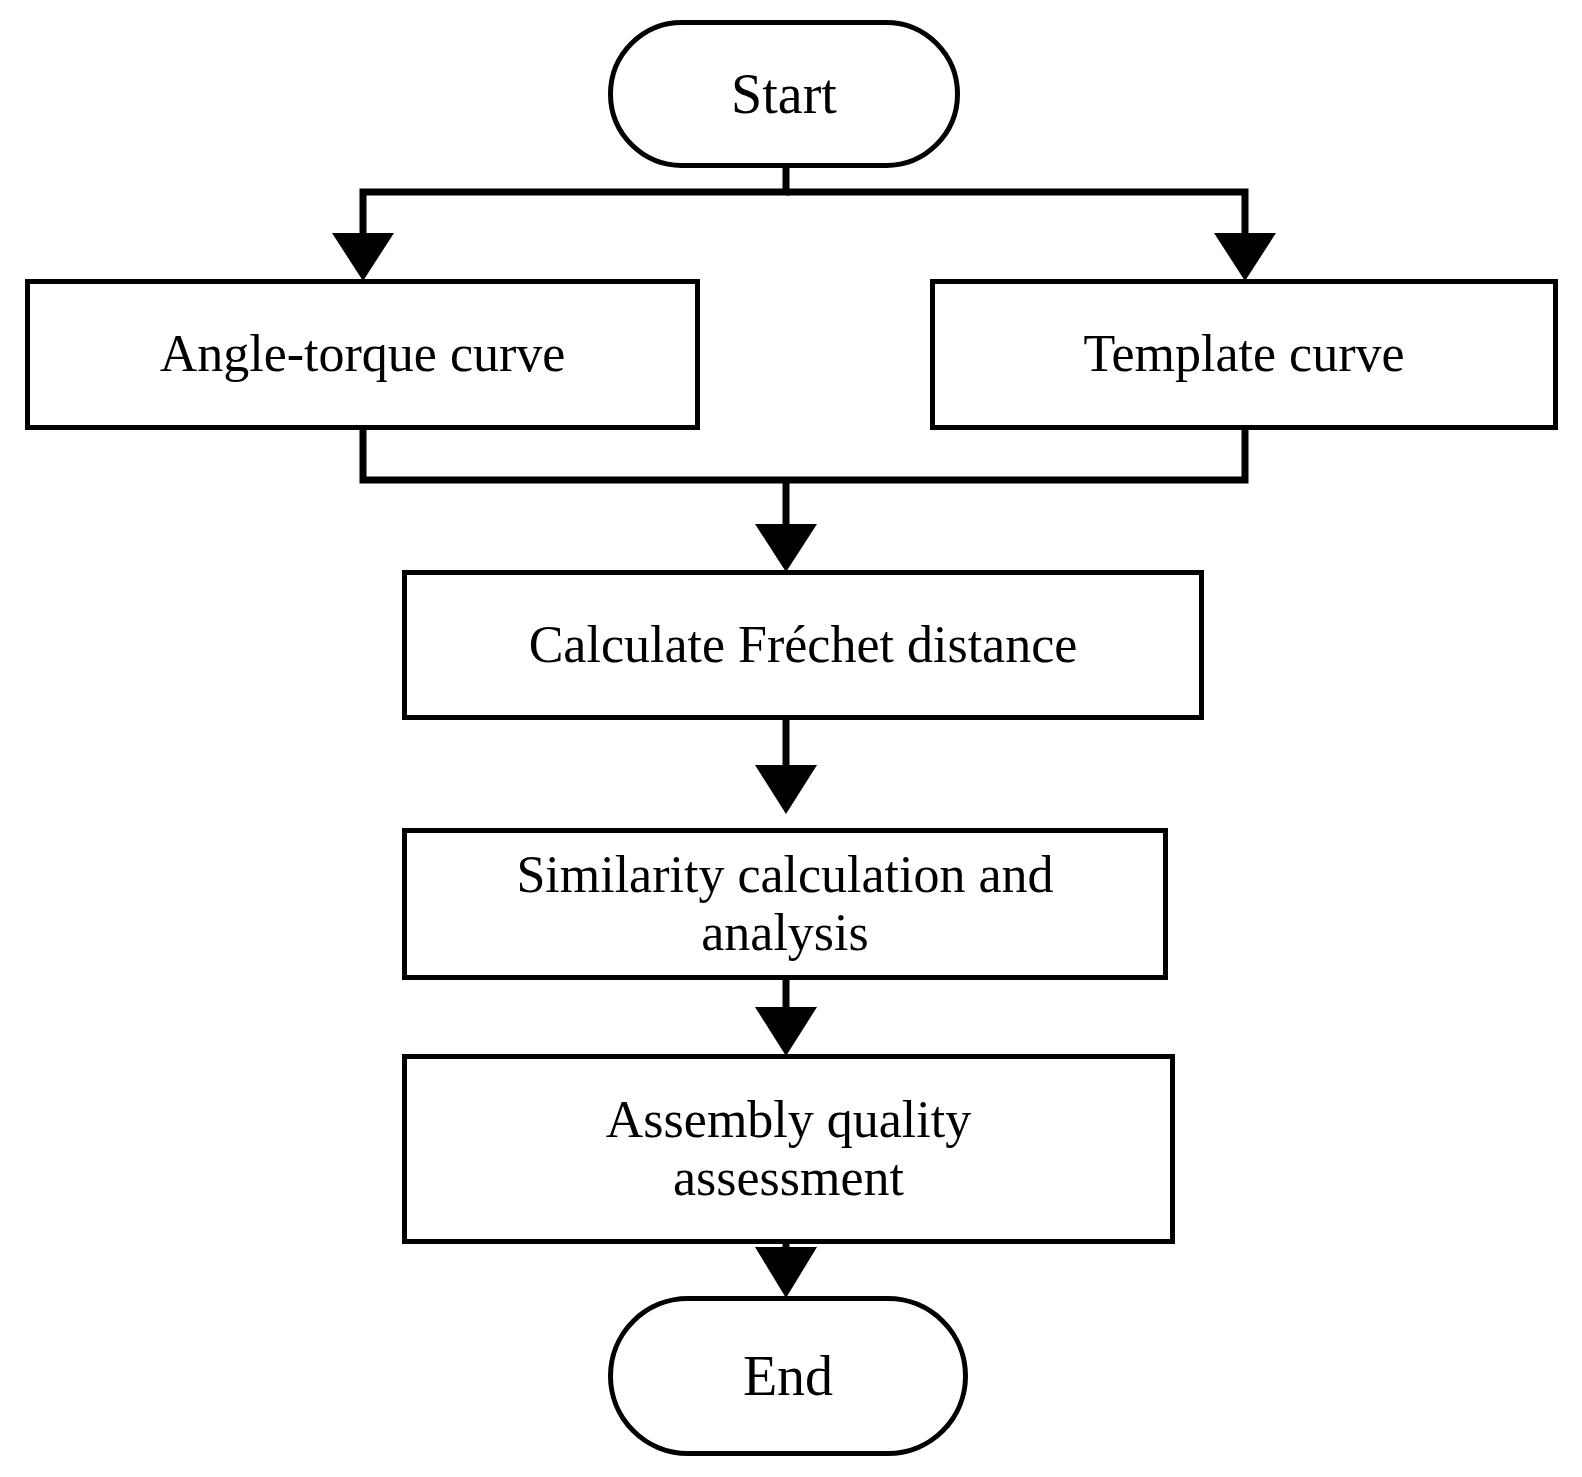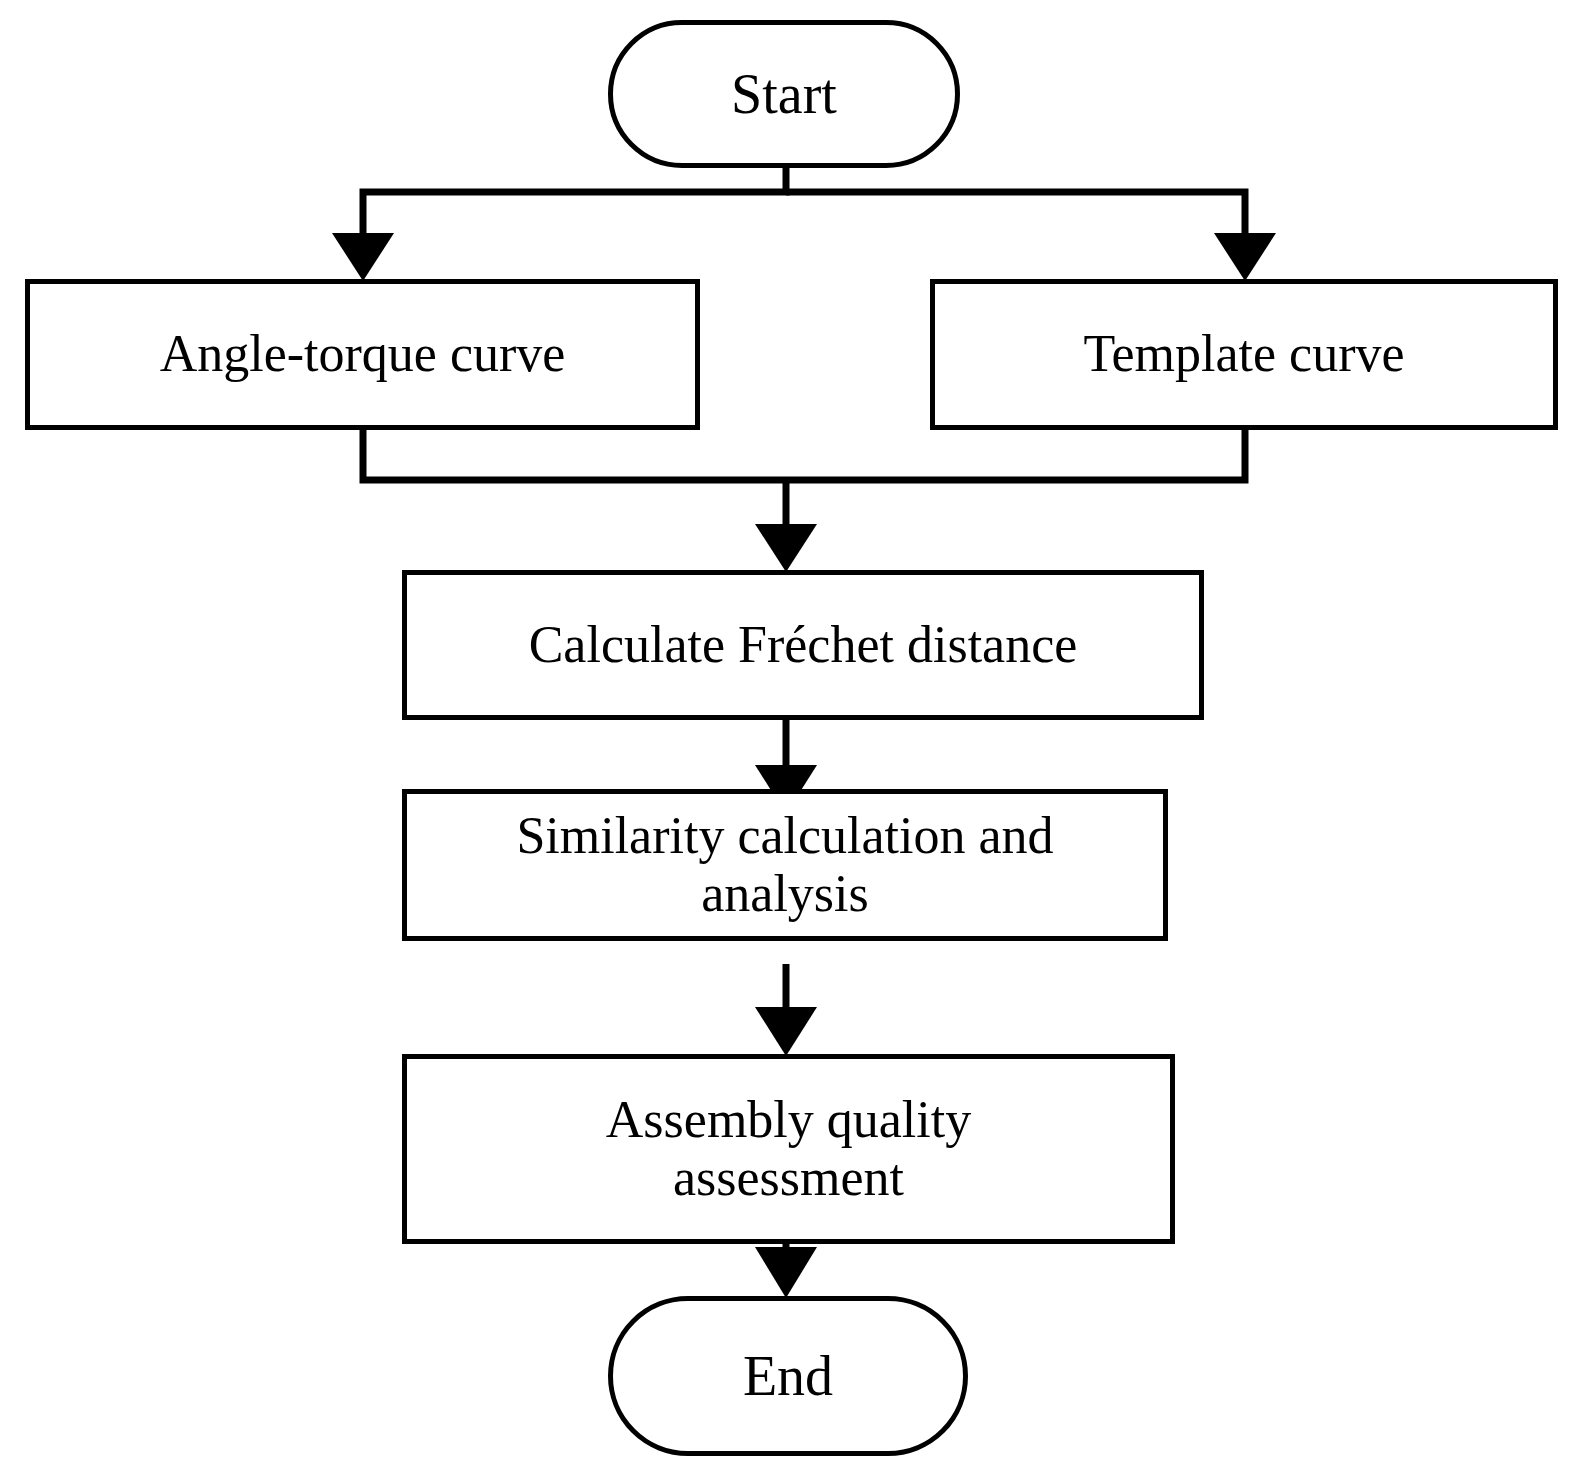--- a/index.html
+++ b/index.html
@@ -104,21 +104,21 @@
   </div>
 
   <div class="node" style="left:930px; top:279px; width:628px; height:151px; font-size:52px;">
     <span class="label">Template curve</span>
   </div>
 
   <div class="node" style="left:402px; top:570px; width:802px; height:150px; font-size:52px;">
     <span class="label">Calculate Fréchet distance</span>
   </div>
 
-  <div class="node" style="left:402px; top:789px; width:766px; height:152px; font-size:52px;">
+  <div class="node" style="left:402px; top:828px; width:766px; height:152px; font-size:52px;">
     <span class="label">Similarity calculation and
 analysis</span>
   </div>
 
   <div class="node" style="left:402px; top:1054px; width:773px; height:190px; font-size:52px;">
     <span class="label">Assembly quality
 assessment</span>
   </div>
 
   <div class="node terminal" style="left:608px; top:1296px; width:360px; height:160px; font-size:56px;">

